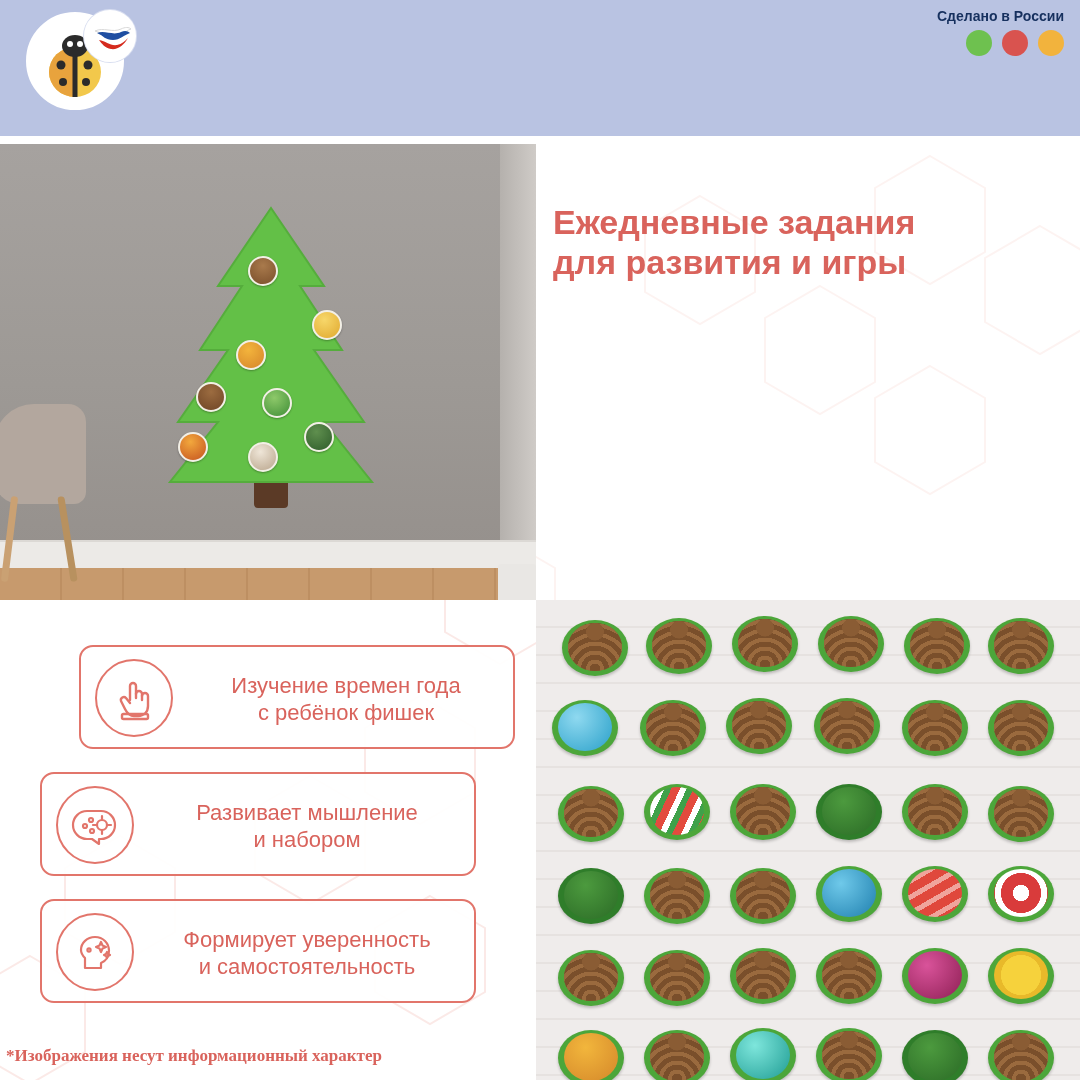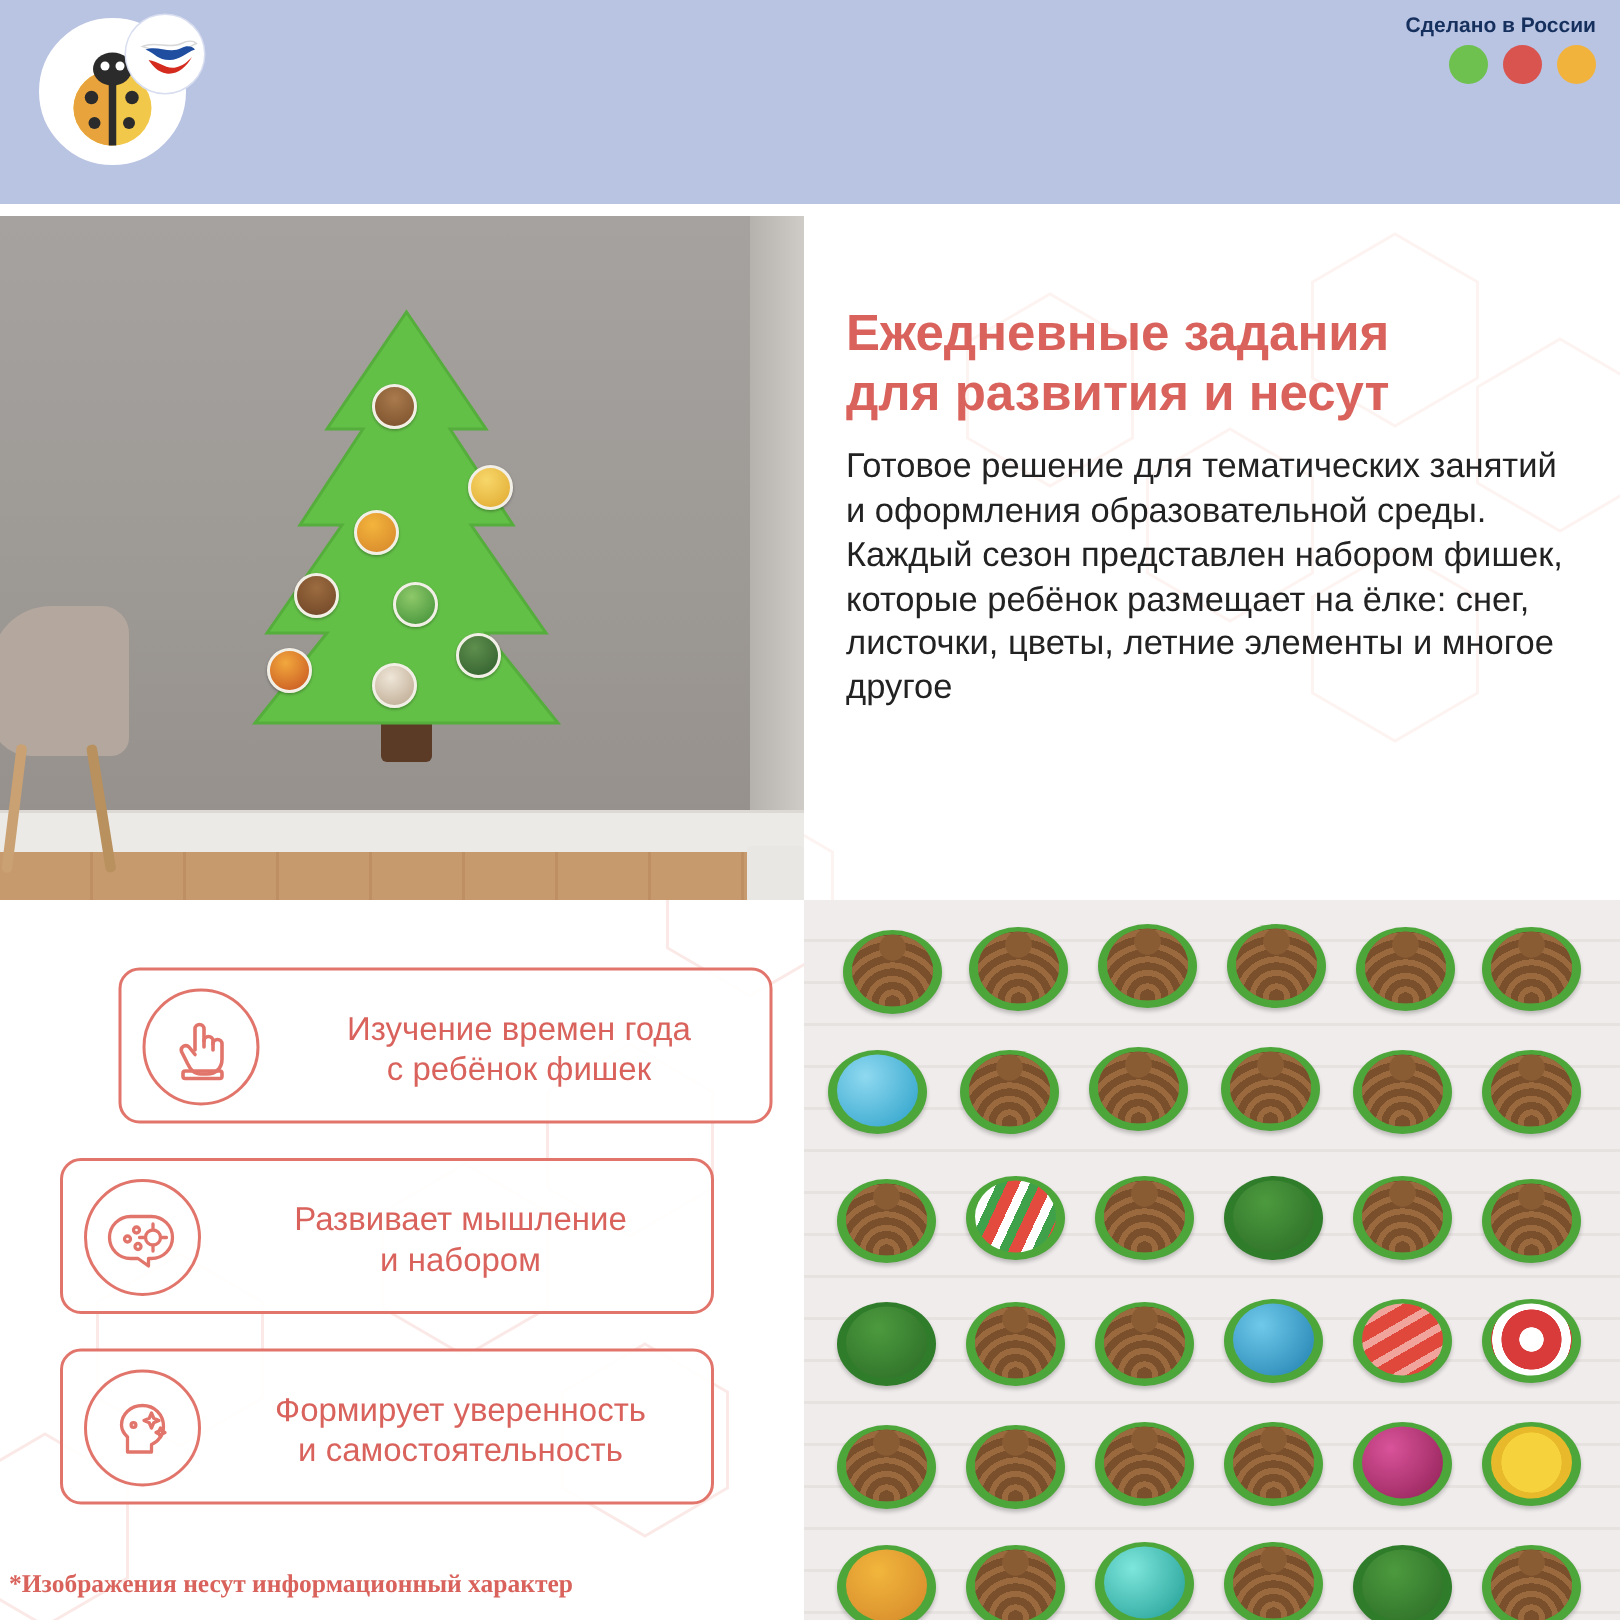--- a/index.html
+++ b/index.html
@@ -131,21 +131,21 @@
     position: absolute; border-radius: 50%;
     border: 2px solid #f2efe6;
     box-shadow: 0 1px 2px rgba(0,0,0,.3);
   }
 
   
   .panel-text {
     position: absolute; left: 536px; top: 144px;
     width: 544px; height: 456px;
     background: rgba(255,255,255,0.80);
-    padding: 58px 26px 0 28px;
+    padding: 58px 26px 0 17px;
   }
   .panel-heading {
     font-size: 34px; font-weight: bold; color: #d9635c;
     line-height: 1.18;
   }
   .panel-body {
     margin-top: 14px;
     font-size: 23px; color: #222; line-height: 1.28;
   }
 
@@ -300,23 +300,22 @@
     <span class="chip-on-tree" style="left:134px;top:188px;width:30px;height:30px;background:radial-gradient(circle at 40% 30%,#8ec96a,#3f8e36);"></span>
     <span class="chip-on-tree" style="left:50px;top:232px;width:30px;height:30px;background:radial-gradient(circle at 40% 30%,#f2a83d,#c5521f);"></span>
     <span class="chip-on-tree" style="left:120px;top:242px;width:30px;height:30px;background:radial-gradient(circle at 40% 30%,#efe6d8,#b9a58c);"></span>
     <span class="chip-on-tree" style="left:176px;top:222px;width:30px;height:30px;background:radial-gradient(circle at 40% 30%,#5f8f4e,#2f5c2b);"></span>
   </div>
 </div>
 
 <div class="panel-text">
   <div class="panel-heading">
     <div>Ежедневные задания</div>
-    <div>для развития и несут</div>
-  </div>
-  <div class="panel-body">Готовое решение для тематических занятий и оформления образовательной среды. Каждый сезон представлен набором фишек, которые ребёнок размещает на ёлке: снег, листочки, цветы, летние элементы и многое другое</div>
+    <div>для развития и игры</div>
+  </div>
 </div>
 
 <div class="features">
 
   <div class="feature-card fc1">
     <div class="feature-icon">
       <svg width="48" height="48" viewBox="0 0 48 48" fill="none" stroke="#e2756b" stroke-width="2.4" stroke-linecap="round" stroke-linejoin="round">
         <path d="M20 26V12a3 3 0 0 1 6 0v12"></path>
         <path d="M26 20a3 3 0 0 1 6 0v6"></path>
         <path d="M32 22a3 3 0 0 1 6 0v10c0 6-4 10-10 10h-4c-5 0-7-3-9-7l-4-8a3 3 0 0 1 5-3l4 5"></path>

